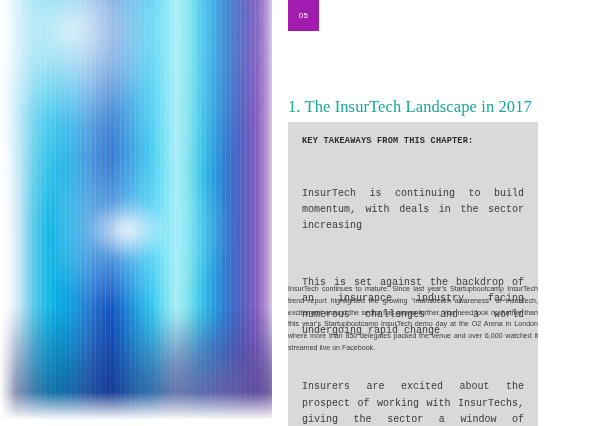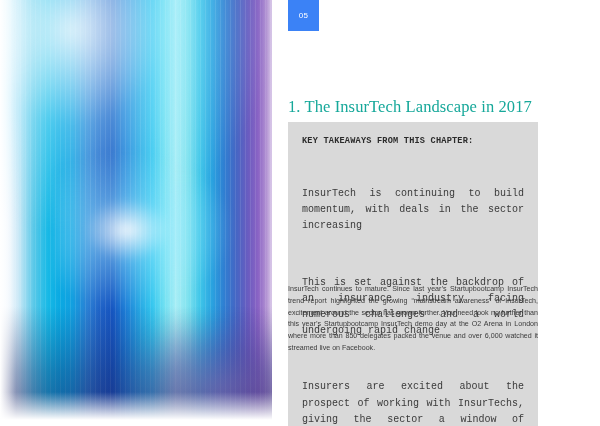--- a/index.html
+++ b/index.html
@@ -106,21 +106,21 @@
     background: linear-gradient(0deg, #ffffff 18%, rgba(255,255,255,0.0) 100%);
   }
 
   
   .page-number {
     position: absolute;
     left: 288px;
     top: 0;
     width: 31px;
     height: 31px;
-    background: #3b82f6;
+    background: #a21caf;
     color: #ffffff;
     font-size: 8px;
     letter-spacing: 0.3px;
     display: flex;
     align-items: center;
     justify-content: center;
   }
 
   
   .content {

